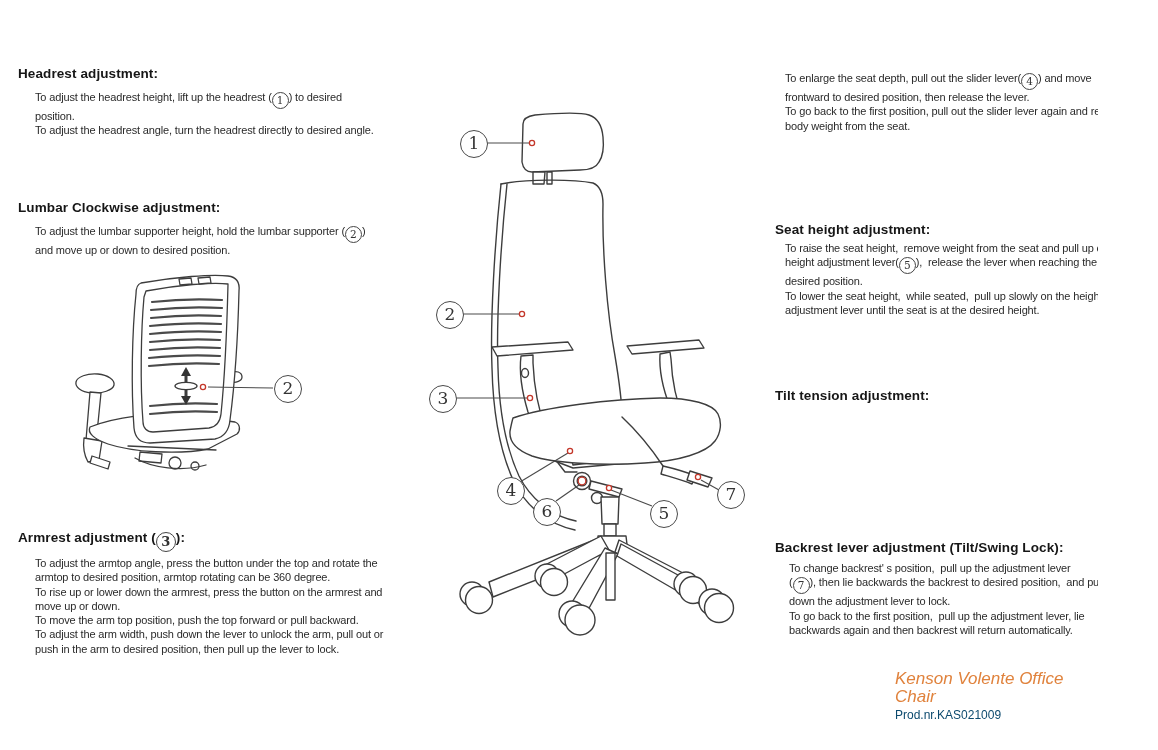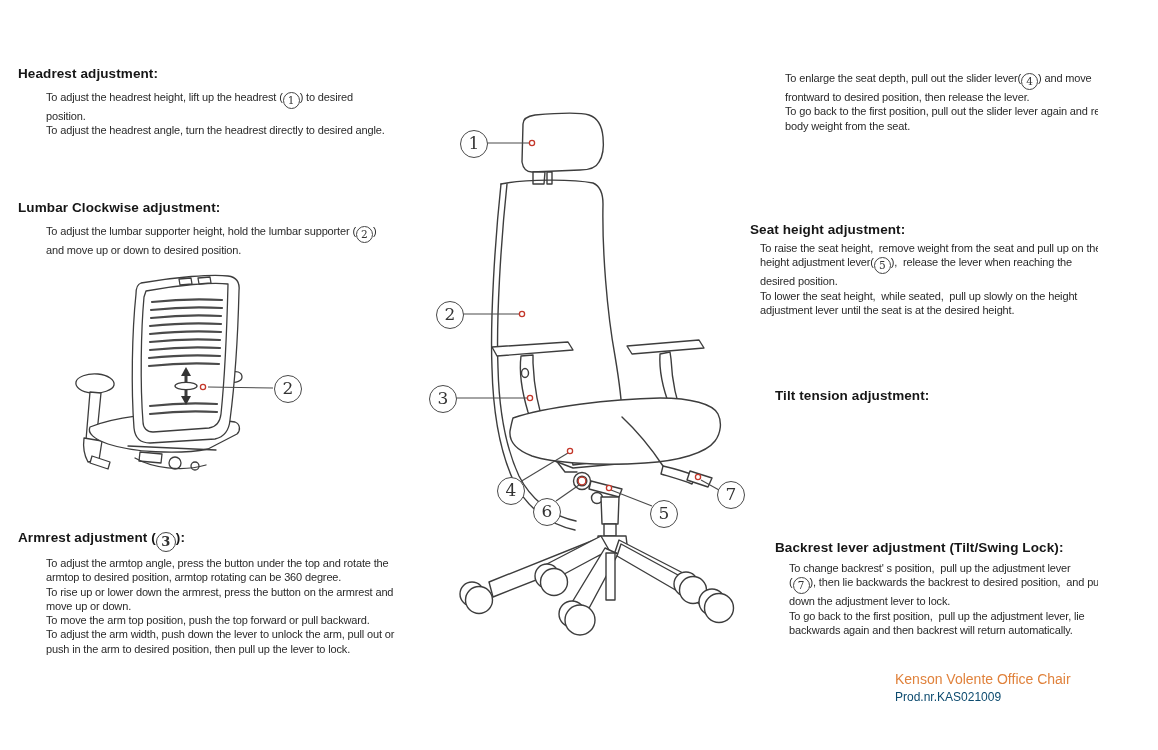--- a/index.html
+++ b/index.html
@@ -8,41 +8,41 @@
     font-family:"Liberation Sans","DejaVu Sans",sans-serif;color:#242424;
   }
   .section{position:absolute;}
   .sec-title{
     margin:0;font-size:13.5px;font-weight:bold;color:#161616;letter-spacing:0.1px;
   }
   .sec-body{
     margin:0;font-size:11px;line-height:14.3px;letter-spacing:-0.15px;
     white-space:nowrap;color:#2a2a2a;
   }
-  .indent-17{margin-left:28px;margin-top:9px;}
+  .indent-17{margin-left:17px;margin-top:9px;}
   .indent-10{margin-left:10px;margin-top:9px;}
   .indent-14{margin-left:14px;margin-top:6px;}
   .mt3{margin-top:4px;}
   .mt14{margin-top:15px;}
   
   .cnum{
     display:inline-block;width:15px;height:15px;line-height:14px;border:1px solid #444;
     border-radius:50%;text-align:center;font-family:"DejaVu Serif","Liberation Serif",serif;
     font-size:10.5px;letter-spacing:0;vertical-align:-3px;color:#333;background:#fff;
   }
   .sec-title .cnum{width:18px;height:18px;line-height:17px;font-size:13px;vertical-align:-4px;}
   
   .diagram{position:absolute;}
   .callout{
     position:absolute;width:26px;height:26px;border:1.3px solid #4a4a4a;border-radius:50%;
     background:#fff;text-align:center;line-height:24px;
     font-family:"DejaVu Serif","Liberation Serif",serif;font-size:17px;color:#333;
   }
   .footer{position:absolute;left:895px;top:670px;line-height:18px;}
-  .footer .brand{font-size:14px;}
+  .footer .brand{font-size:17px;font-style:italic;}
   .footer .prod{font-size:12px;color:#0c4a6e;}
 </style>
 </head>
 <body>
 
 <div class="page">
 
   <div class="section" style="left:18px;top:66px;">
     <h3 class="sec-title">Headrest adjustment:</h3>
     <p class="sec-body indent-17">To adjust the headrest height, lift up the headrest (<span class="cnum">1</span>) to desired<br>position.<br> To adjust the headrest angle, turn the headrest directly to desired angle.</p>
@@ -55,21 +55,21 @@
 
   <div class="section" style="left:18px;top:530px;">
     <h3 class="sec-title">Armrest adjustment (<span class="cnum">3</span>):</h3>
     <p class="sec-body indent-17 mt3">To adjust the armtop angle, press the button under the top and rotate the<br>armtop to desired position, armtop rotating can be 360 degree.<br>To rise up or lower down the armrest, press the button on the armrest and<br>move up or down.<br>To move the arm top position, push the top forward or pull backward.<br>To adjust the arm width, push down the lever to unlock the arm, pull out or<br>push in the arm to desired position, then pull up the lever to lock.</p>
   </div>
 
   <div class="section" style="left:775px;top:62px;">
     <p class="sec-body indent-10">To enlarge the seat depth, pull out the slider lever(<span class="cnum">4</span>) and move<br>frontward to desired position, then release the lever.<br>To go back to the first position, pull out the slider lever again and remove<br>body weight from the seat.</p>
   </div>
 
-  <div class="section" style="left:750px;top:222px;">
+  <div class="section" style="left:775px;top:222px;">
     <h3 class="sec-title">Seat height adjustment:</h3>
     <p class="sec-body indent-10 mt3">To raise the seat height,&nbsp; remove weight from the seat and pull up on the<br>height adjustment lever(<span class="cnum">5</span>),&nbsp; release the lever when reaching the<br>desired position.<br>To lower the seat height,&nbsp; while seated,&nbsp; pull up slowly on the height<br>adjustment lever until the seat is at the desired height.</p>
   </div>
 
   <div class="section" style="left:775px;top:388px;">
     <h3 class="sec-title">Tilt tension adjustment:</h3>
   </div>
 
   <div class="section" style="left:775px;top:540px;">
     <h3 class="sec-title">Backrest lever adjustment (Tilt/Swing Lock):</h3>

